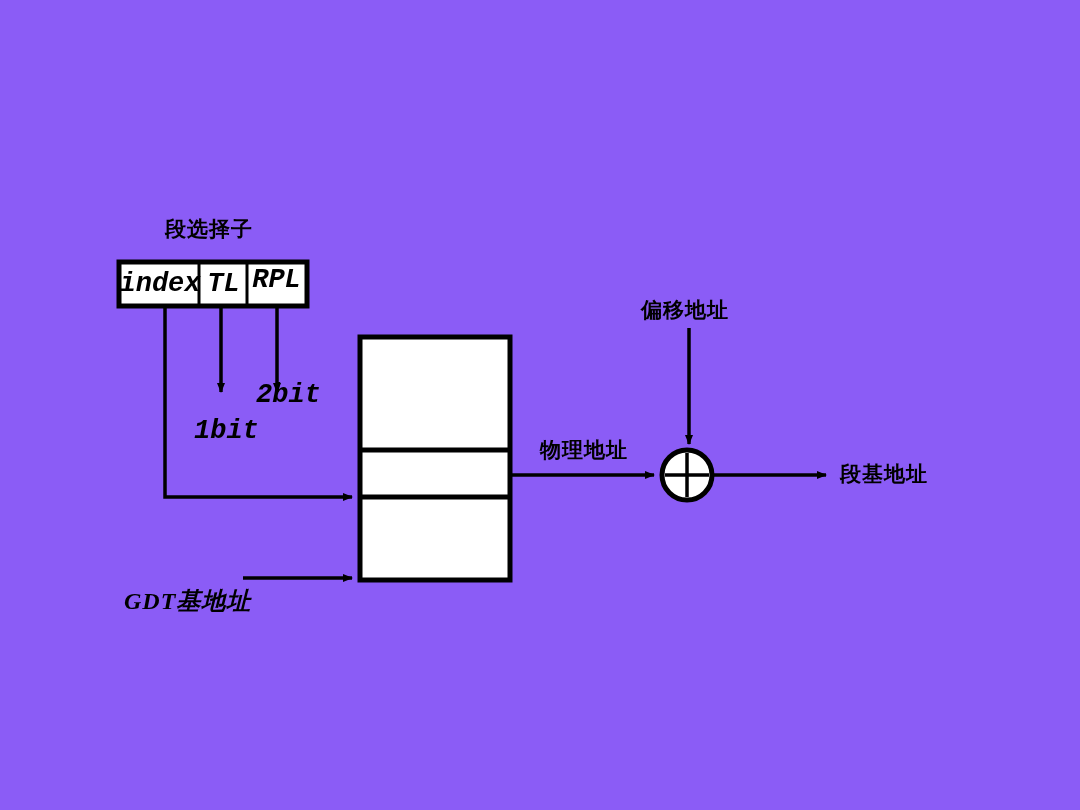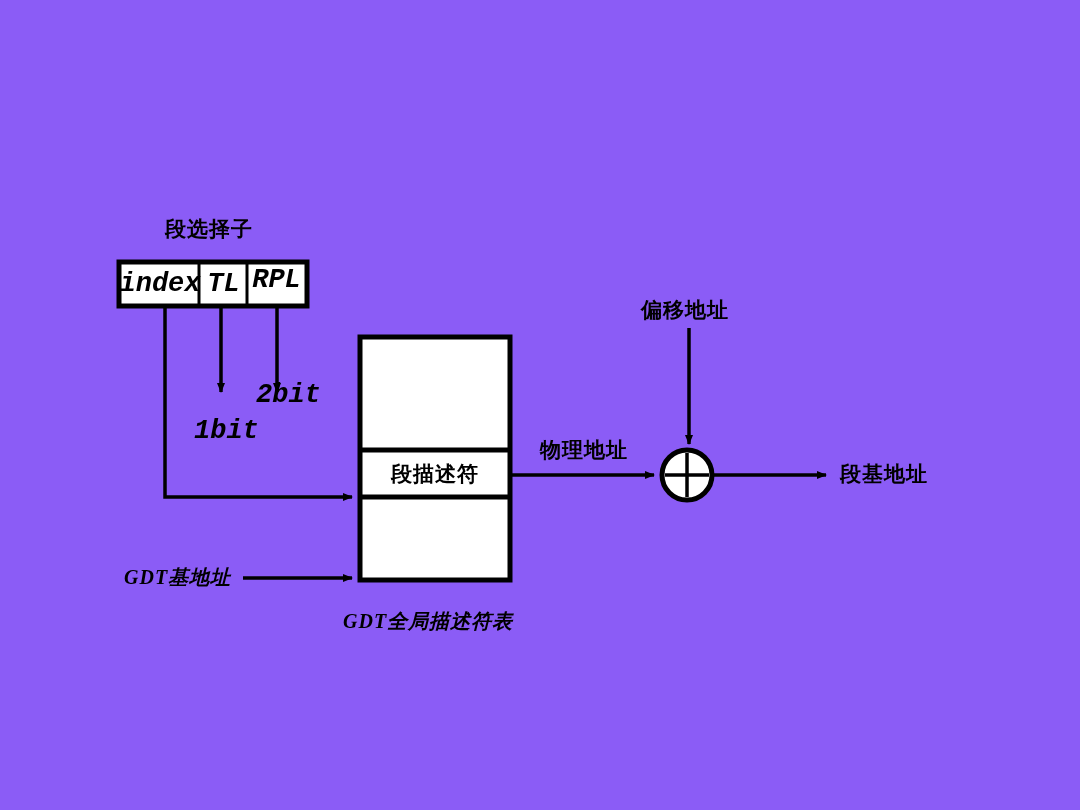--- a/index.html
+++ b/index.html
@@ -37,22 +37,23 @@
   .mono-italic {
     font-family: "Liberation Mono", "DejaVu Sans Mono", monospace;
     font-style: italic;
     font-weight: 700;
     font-size: 27px;
   }
   .serif-italic-mix {
     font-family: "Liberation Serif", "DejaVu Serif", serif;
     font-style: italic;
     font-weight: 700;
-    font-size: 20px;
+    font-size: 24px;
     letter-spacing: 1px;
+    margin-top: 22px;
   }
   .cell-text {
     position: absolute;
     display: flex;
     align-items: center;
     justify-content: center;
     color: #000000;
   }
 </style>
 </head>
@@ -119,25 +120,23 @@
   <div class="cell-text mono-italic" style="left:121px; top:264px; width:78px; height:40px;">index</div>
 
   <div class="cell-text mono-italic" style="left:200px; top:264px; width:47px; height:40px;">TL</div>
 
   <div class="cell-text mono-italic" style="left:248px; top:264px; width:57px; height:31px;">RPL</div>
 
   <div class="lbl mono-italic" style="left:194px; top:418px;">1bit</div>
 
   <div class="lbl mono-italic" style="left:256px; top:382px;">2bit</div>
 
-  <div class="cell-text cjk-label" style="left:362px; top:451px; width:146px; height:45px;">段描述符</div>
 
   <div class="lbl serif-italic-mix" style="left:124px; top:567px;">GDT基地址</div>
 
-  <div class="lbl serif-italic-mix" style="left:343px; top:611px;">GDT全局描述符表</div>
 
   <div class="lbl cjk-label" style="left:540px; top:440px;">物理地址</div>
 
   <div class="lbl cjk-label" style="left:641px; top:300px;text-align:center;">偏移地址</div>
 
   <div class="lbl cjk-label" style="left:840px; top:464px;">段基地址</div>
 
 </div>
 
 </body></html>

